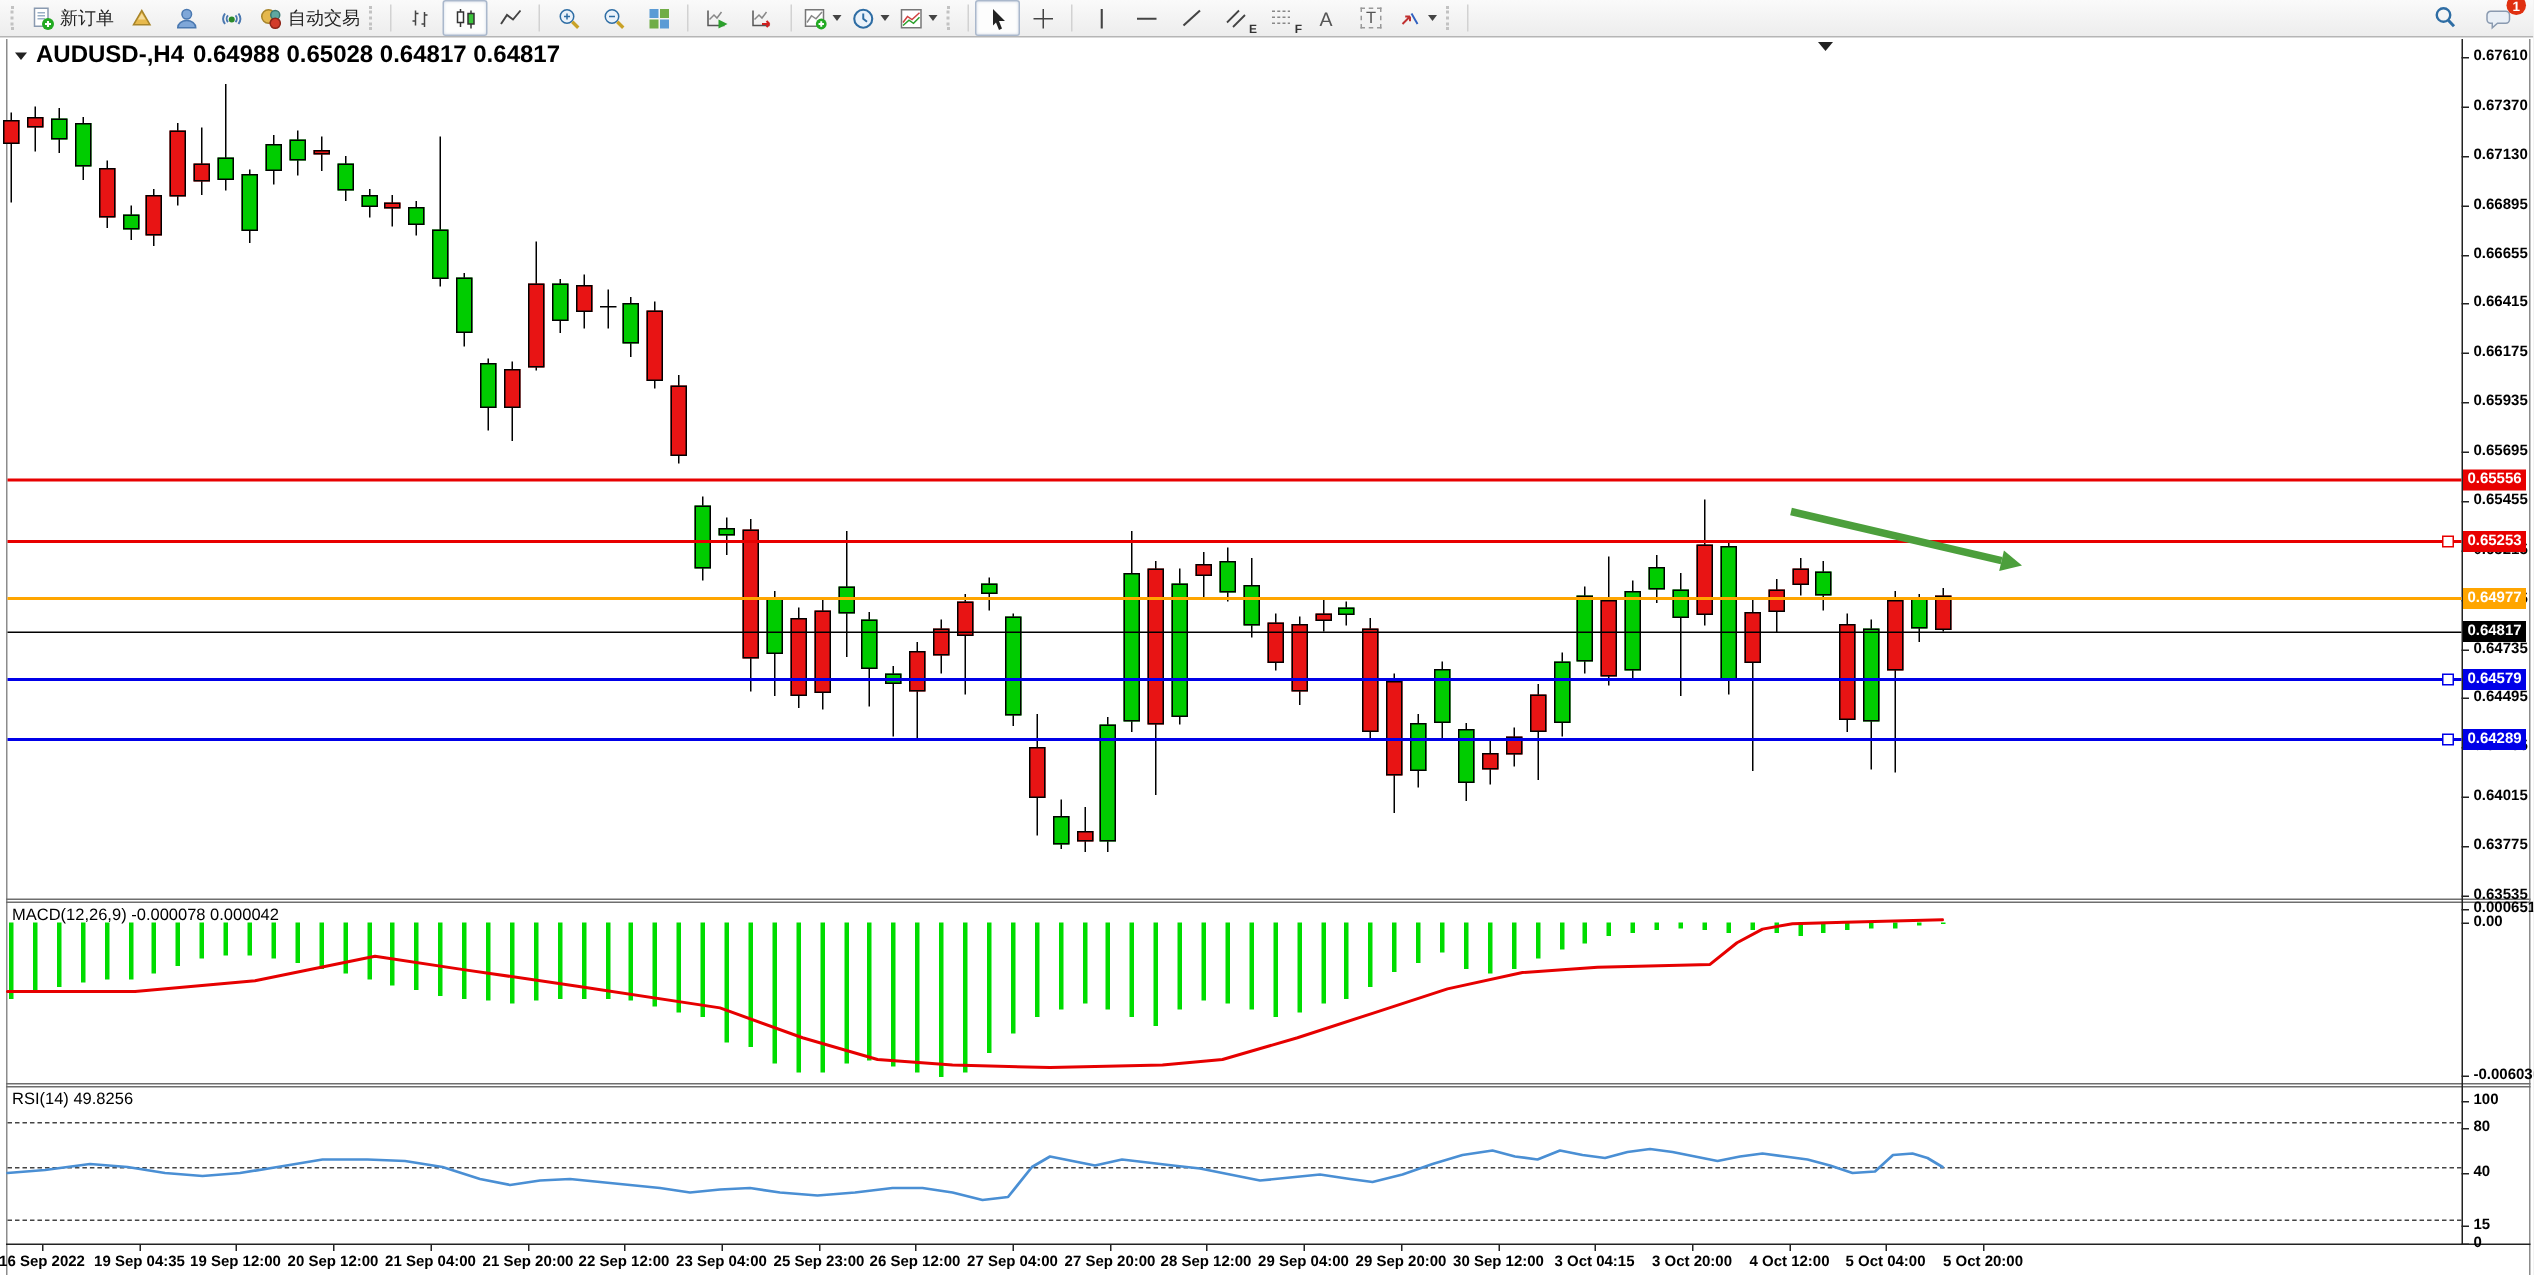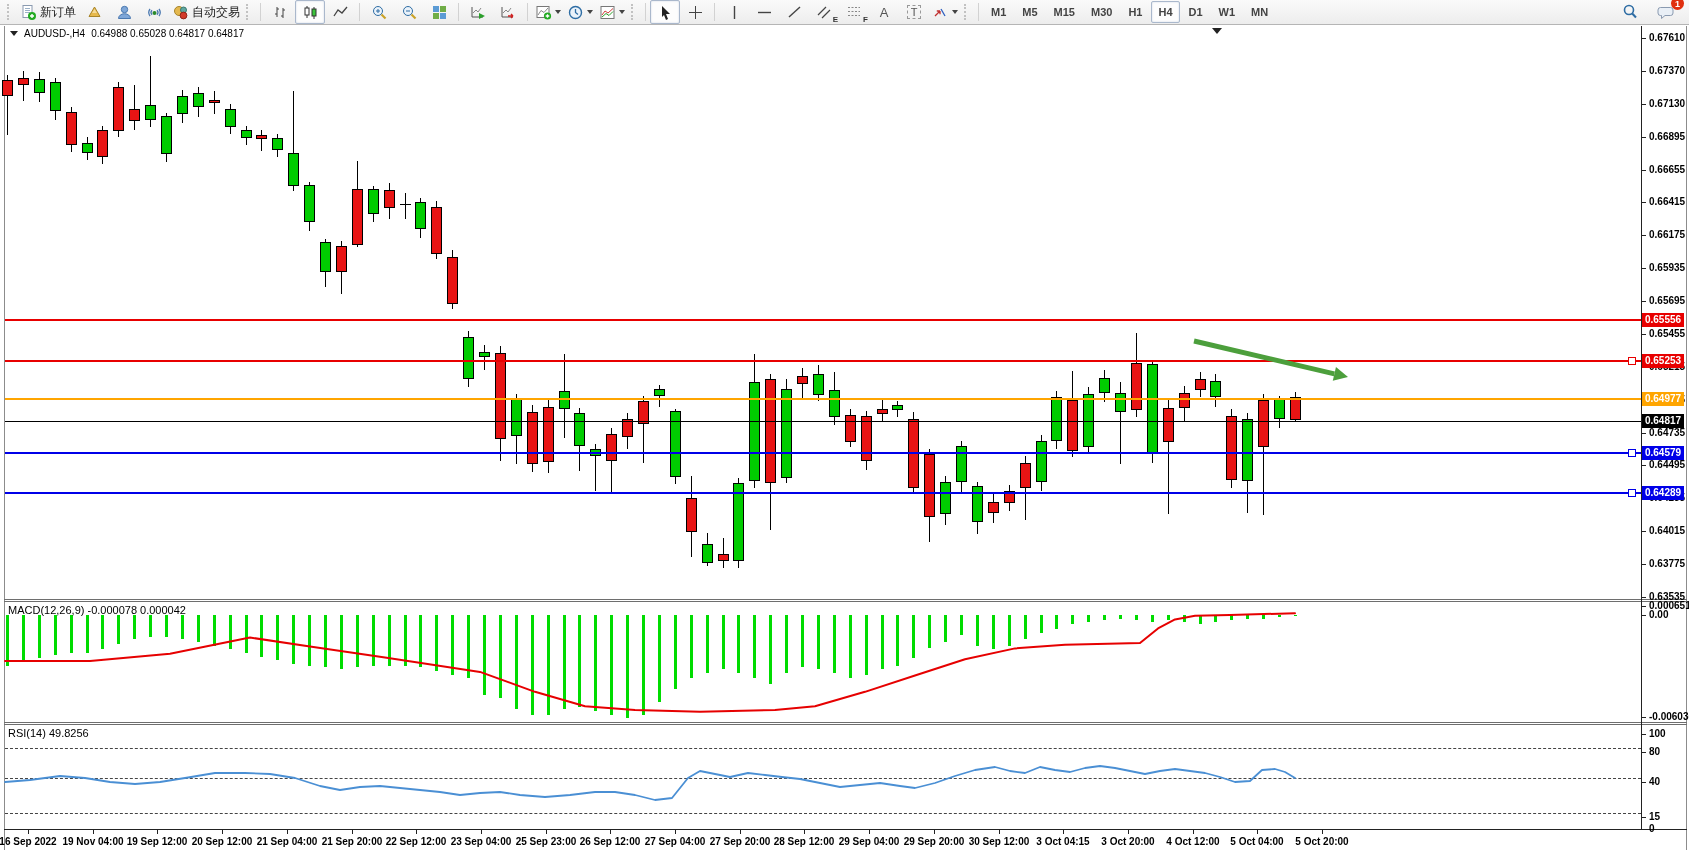--- a/index.html
+++ b/index.html
@@ -10,21 +10,21 @@
   .sep{width:1px;height:18px;background:#d2d2d2;margin:0 4px;}
   .tbtn{height:22px;min-width:24px;padding:0 2px;display:flex;align-items:center;justify-content:center;border:1px solid transparent;border-radius:2px;cursor:default;position:relative;}
   .tbtn.active{background:#fdfdfd;border-color:#aab8cc;box-shadow:inset 0 0 2px #ccd6e4;}
   .tbtn .lbl{font-size:12px;color:#222;margin-left:3px;white-space:nowrap;}
   .caret{width:0;height:0;border-left:3px solid transparent;border-right:3px solid transparent;border-top:4px solid #444;margin-left:3px;}
   .subletter{position:absolute;right:0;bottom:-1px;font-size:8px;font-weight:700;color:#333;}
   .tf{height:20px;padding:0 6px;display:flex;align-items:center;font-size:11px;font-weight:700;color:#444;border:1px solid transparent;border-radius:2px;margin:0 1px;}
   .tf.active{background:#fdfdfd;border-color:#aab8cc;box-shadow:inset 0 0 2px #ccd6e4;}
   #tb-right{margin-left:auto;display:flex;align-items:center;margin-right:8px;}
   .badge-red{position:absolute;right:-4px;top:-4px;background:#e03010;color:#fff;border-radius:50%;width:13px;height:13px;font-size:9px;font-weight:700;display:flex;align-items:center;justify-content:center;}
-  #chart-title{position:absolute;left:10px;top:28px;font-size:10px;font-weight:400;color:#000;z-index:4;display:flex;align-items:center;}
+  #chart-title{position:absolute;left:10px;top:28px;font-size:16px;font-weight:700;color:#000;z-index:4;display:flex;align-items:center;}
   #chart-title .tri{width:0;height:0;border-left:4px solid transparent;border-right:4px solid transparent;border-top:5px solid #222;margin-right:6px;}
   #chart-title span{margin-right:6px;}
   .pane-label{position:absolute;left:8px;font-size:11px;color:#000;z-index:4;}
   #shift-marker{position:absolute;left:1212px;top:28px;width:0;height:0;border-left:5px solid transparent;border-right:5px solid transparent;border-top:6px solid #222;z-index:4;}
   svg.ovl{position:absolute;left:0;top:0;z-index:5;pointer-events:none;}
 </style>
 </head>
 <body>
 
 <div id="stage">
@@ -223,31 +223,20 @@
       <svg width="17" height="17">
           <path d="M3 12 L8 7M8 7h-3.2M8 7v3.2" stroke="#C03030" fill="none" stroke-width="1.3"></path>
           <path d="M9 5l4 7" stroke="#3060C0" stroke-width="1.3"></path>
         </svg>
       <span class="caret"></span>
     </div>
 
     <div class="grip"></div>
       <div class="sep"></div>
 
-    <div id="tf-bar" style="display:flex;align-items:center;">
-        <div class="tf">M1</div>
-        <div class="tf">M5</div>
-        <div class="tf">M15</div>
-        <div class="tf">M30</div>
-        <div class="tf">H1</div>
-        <div class="tf active">H4</div>
-        <div class="tf">D1</div>
-        <div class="tf">W1</div>
-        <div class="tf">MN</div>
-      </div>
 
     <div id="tb-right">
       <div class="tbtn">
         <svg width="18" height="18">
             <circle cx="8" cy="7" r="4.5" fill="none" stroke="#2E6DA4" stroke-width="1.6"></circle>
             <line x1="11.2" y1="10.5" x2="15" y2="14.5" stroke="#2E6DA4" stroke-width="2"></line>
           </svg>
       </div>
       <div class="tbtn" style="margin-left:6px;">
         <svg width="19" height="17">
@@ -579,21 +568,21 @@
       <div style="position: absolute; left: 1649px; top: 746px; font: 700 10px &quot;Liberation Sans&quot;, sans-serif; color: rgb(0, 0, 0);">80</div>
       <div style="position: absolute; left: 1641px; top: 782px; width: 5px; height: 1px; background: rgb(34, 34, 34);"></div>
       <div style="position: absolute; left: 1649px; top: 776px; font: 700 10px &quot;Liberation Sans&quot;, sans-serif; color: rgb(0, 0, 0);">40</div>
       <div style="position: absolute; left: 1641px; top: 817px; width: 5px; height: 1px; background: rgb(34, 34, 34);"></div>
       <div style="position: absolute; left: 1649px; top: 811px; font: 700 10px &quot;Liberation Sans&quot;, sans-serif; color: rgb(0, 0, 0);">15</div>
       <div style="position: absolute; left: 1641px; top: 829px; width: 5px; height: 1px; background: rgb(34, 34, 34);"></div>
       <div style="position: absolute; left: 1649px; top: 823px; font: 700 10px &quot;Liberation Sans&quot;, sans-serif; color: rgb(0, 0, 0);">0</div>
       <div style="position: absolute; left: 28px; top: 830px; width: 1px; height: 4px; background: rgb(34, 34, 34);"></div>
       <div style="position: absolute; left: 28px; top: 836px; font: 700 10px &quot;Liberation Sans&quot;, sans-serif; color: rgb(0, 0, 0); white-space: nowrap; transform: translateX(-50%);">16 Sep 2022</div>
       <div style="position: absolute; left: 93px; top: 830px; width: 1px; height: 4px; background: rgb(34, 34, 34);"></div>
-      <div style="position: absolute; left: 93px; top: 836px; font: 700 10px &quot;Liberation Sans&quot;, sans-serif; color: rgb(0, 0, 0); white-space: nowrap; transform: translateX(-50%);">19 Nov 04:00</div>
+      <div style="position: absolute; left: 93px; top: 836px; font: 700 10px &quot;Liberation Sans&quot;, sans-serif; color: rgb(0, 0, 0); white-space: nowrap; transform: translateX(-50%);">19 Sep 04:35</div>
       <div style="position: absolute; left: 157px; top: 830px; width: 1px; height: 4px; background: rgb(34, 34, 34);"></div>
       <div style="position: absolute; left: 157px; top: 836px; font: 700 10px &quot;Liberation Sans&quot;, sans-serif; color: rgb(0, 0, 0); white-space: nowrap; transform: translateX(-50%);">19 Sep 12:00</div>
       <div style="position: absolute; left: 222px; top: 830px; width: 1px; height: 4px; background: rgb(34, 34, 34);"></div>
       <div style="position: absolute; left: 222px; top: 836px; font: 700 10px &quot;Liberation Sans&quot;, sans-serif; color: rgb(0, 0, 0); white-space: nowrap; transform: translateX(-50%);">20 Sep 12:00</div>
       <div style="position: absolute; left: 287px; top: 830px; width: 1px; height: 4px; background: rgb(34, 34, 34);"></div>
       <div style="position: absolute; left: 287px; top: 836px; font: 700 10px &quot;Liberation Sans&quot;, sans-serif; color: rgb(0, 0, 0); white-space: nowrap; transform: translateX(-50%);">21 Sep 04:00</div>
       <div style="position: absolute; left: 352px; top: 830px; width: 1px; height: 4px; background: rgb(34, 34, 34);"></div>
       <div style="position: absolute; left: 352px; top: 836px; font: 700 10px &quot;Liberation Sans&quot;, sans-serif; color: rgb(0, 0, 0); white-space: nowrap; transform: translateX(-50%);">21 Sep 20:00</div>
       <div style="position: absolute; left: 416px; top: 830px; width: 1px; height: 4px; background: rgb(34, 34, 34);"></div>
       <div style="position: absolute; left: 416px; top: 836px; font: 700 10px &quot;Liberation Sans&quot;, sans-serif; color: rgb(0, 0, 0); white-space: nowrap; transform: translateX(-50%);">22 Sep 12:00</div>

